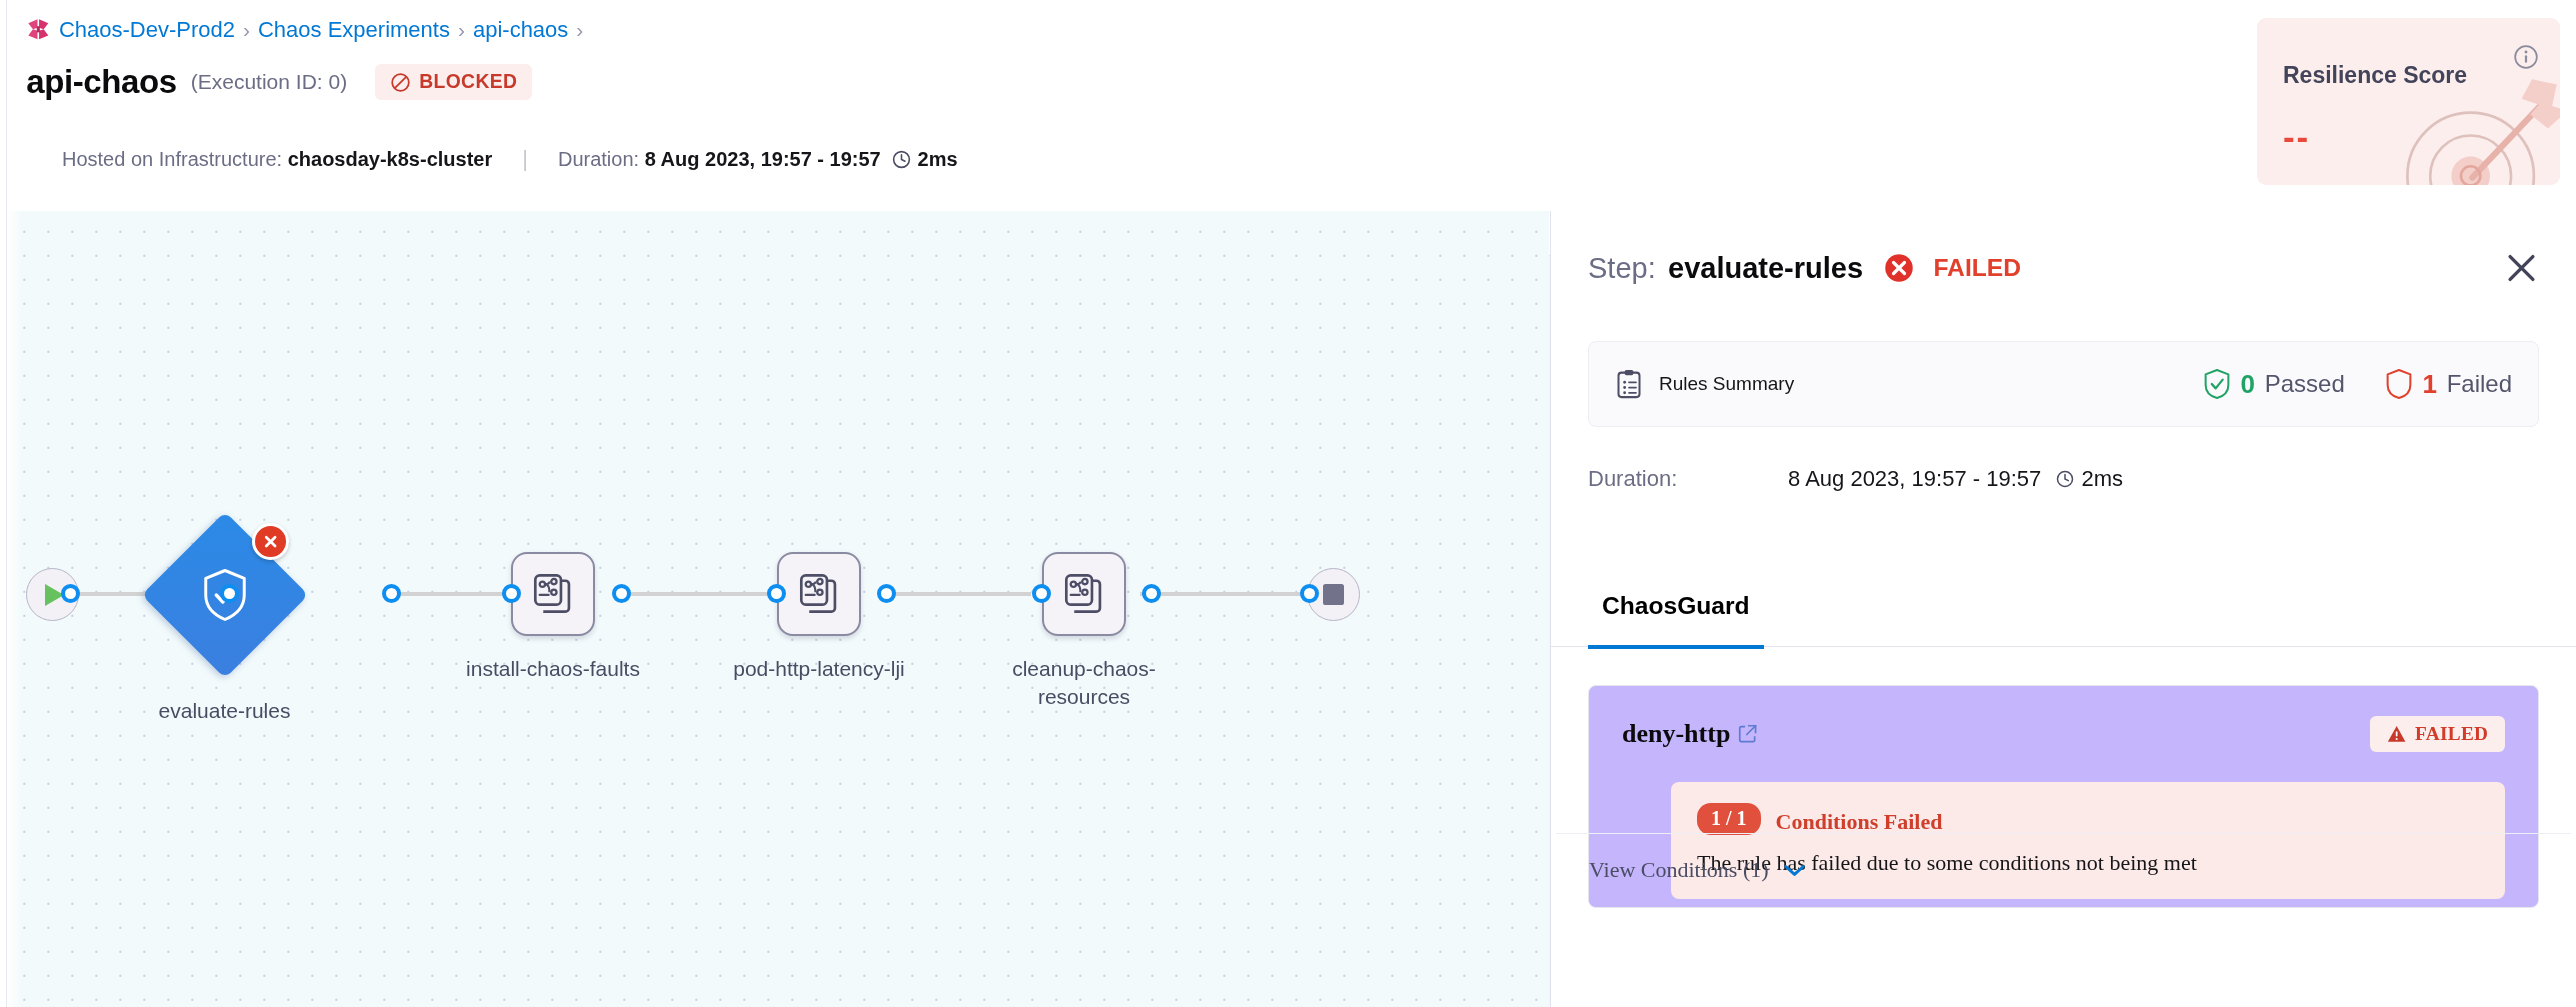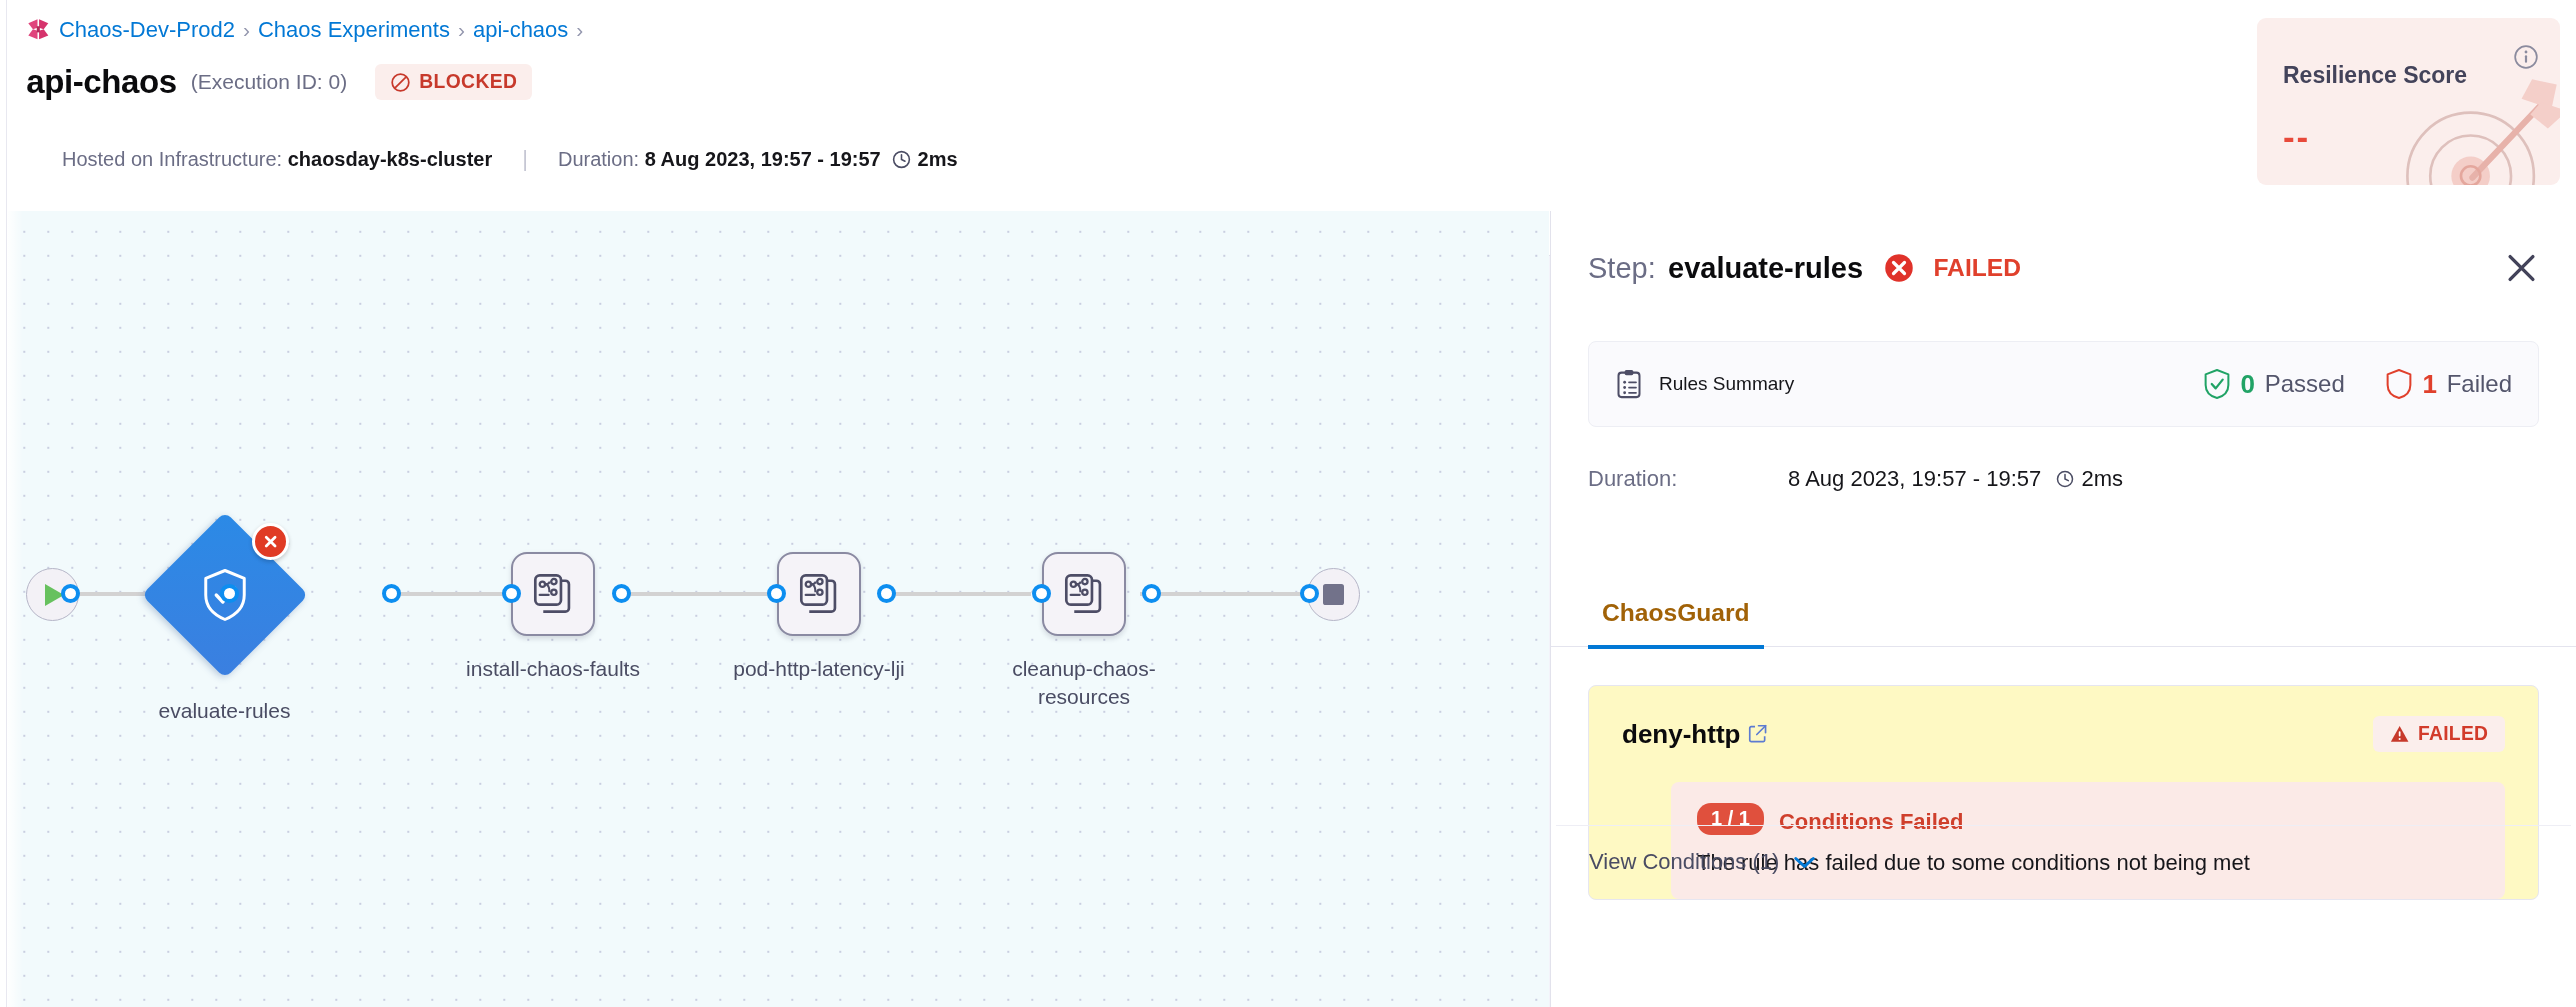--- a/index.html
+++ b/index.html
@@ -167,29 +167,30 @@
   .kv-key { width:200px; color:#6b6d85; }
   .kv-val { color:#16161a; display:flex; align-items:center; }
   .kv-clock { width:20px; height:20px; margin:0 6.2px 0 14px; }
 
   .tabs {
     position:absolute; left:0; top:360px; right:0; height:76px;
     border-bottom:0.9px solid #e4e4ee; padding:0 37px;
     display:flex; align-items:flex-end;
   }
   .tab {
-    font-size:24.6px; font-weight:700; color:#a16207;
-    padding:0 14px 18px 14px; cursor:pointer;
+    font-size:24.6px; font-weight:700; color:#000000;
+    padding:0 14px 25px 14px; cursor:pointer;
     border-bottom:4.4px solid #0278d5; margin-bottom:-2.6px;
   }
 
   .rule-card {
     position:absolute; left:37px; top:474px; right:37px;
-    background:#fef9c3; border:0.9px solid #e6e6f0; border-radius:8px;
-    padding:30px 33px 0 33px;
+    background:#c4b5fd; border:0.9px solid #e6e6f0; border-radius:8px;
+    padding:30px 33px 8px 33px;
+    font-family:Liberation Serif, serif;
   }
   .rule-head { display:flex; align-items:center; }
   .rule-name { font-size:26px; font-weight:700; color:#0b0b0d; }
   .ext-link { width:19.3px; height:19.3px; margin-left:8px; cursor:pointer; }
   .rule-status {
     margin-left:auto; display:inline-flex; align-items:center; gap:8.8px;
     background:#fbeeec; color:#d23b2a; font-size:19.3px; font-weight:700;
     padding:7px 16.7px; border-radius:6.2px; letter-spacing:0.3px;
   }
   .warn-tri { width:19.3px; height:17.6px; }

